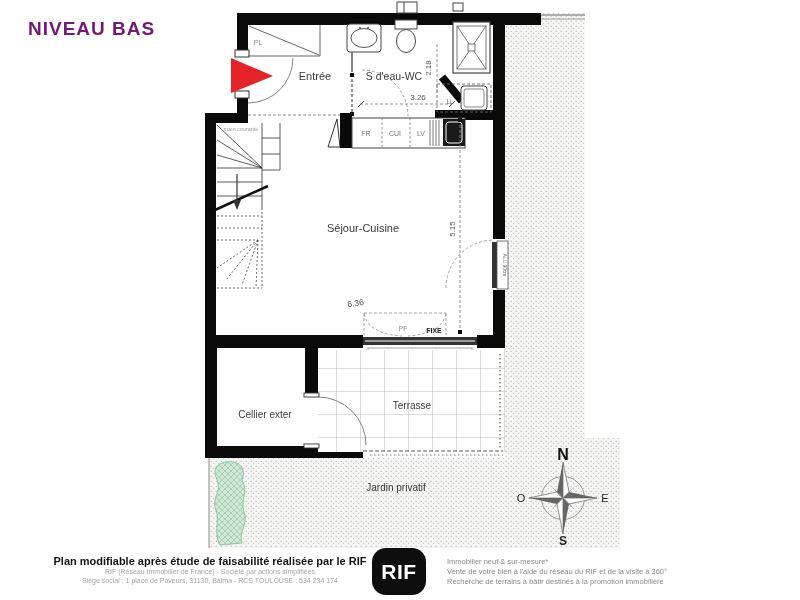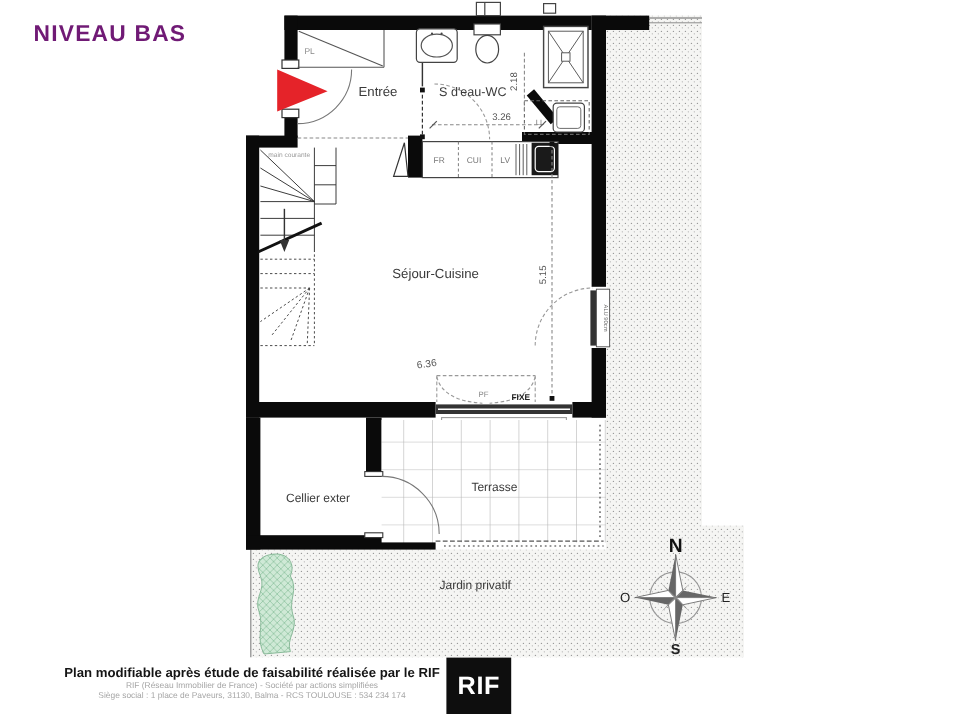--- a/index.html
+++ b/index.html
@@ -7,21 +7,21 @@
          font-family:"Liberation Sans",sans-serif;}
   #plan-title{position:absolute;left:28px;top:18px;font-size:19px;font-weight:bold;
               letter-spacing:1px;color:#701a75;}
   svg text{font-family:"Liberation Sans",sans-serif;}
   #footer{position:absolute;left:0;top:548px;width:724px;height:52px;}
   #footer-left{position:absolute;left:50px;top:7px;width:320px;text-align:center;}
   #footer-left .l1{font-size:11px;font-weight:bold;color:#151515;white-space:nowrap;}
   #footer-left .l2,#footer-left .l3{font-size:7px;color:#a6a6a6;line-height:9px;white-space:nowrap;}
   #rif-logo{position:absolute;left:372px;top:0px;width:54px;height:47px;background:#0e0e0e;
             color:#fff;display:flex;align-items:center;justify-content:center;
-            font-size:21px;font-weight:bold;letter-spacing:0.5px;}
+            font-size:21px;font-weight:bold;letter-spacing:0.5px;border-radius:14px;}
   #footer-right{position:absolute;left:447px;top:9px;font-size:7.5px;color:#8a8a8a;
                 line-height:10px;white-space:nowrap;}
 </style>
 </head>
 <body>
 
 <div id="stage">
 
   <div id="plan-title">NIVEAU BAS</div>
 
@@ -249,15 +249,20 @@
   </svg>
 
   
   <div id="footer">
     <div id="footer-left">
       <div class="l1">Plan modifiable après étude de faisabilité réalisée par le RIF</div>
       <div class="l2">RIF (Réseau Immobilier de France)  -  Société par actions simplifiées</div>
       <div class="l3">Siège social : 1 place de Paveurs, 31130,  Balma  -  RCS TOULOUSE : 534 234 174</div>
     </div>
     <div id="rif-logo">RIF</div>
+    <div id="footer-right">
+      <div>Immobilier neuf &amp; sur-mesure*</div>
+      <div>Vente de votre bien à l'aide du réseau du RIF et de la visite à 360°</div>
+      <div>Recherche de terrains à bâtir destinés à la promotion immobilière</div>
+    </div>
   </div>
 
 </div>
 
 </body></html>

